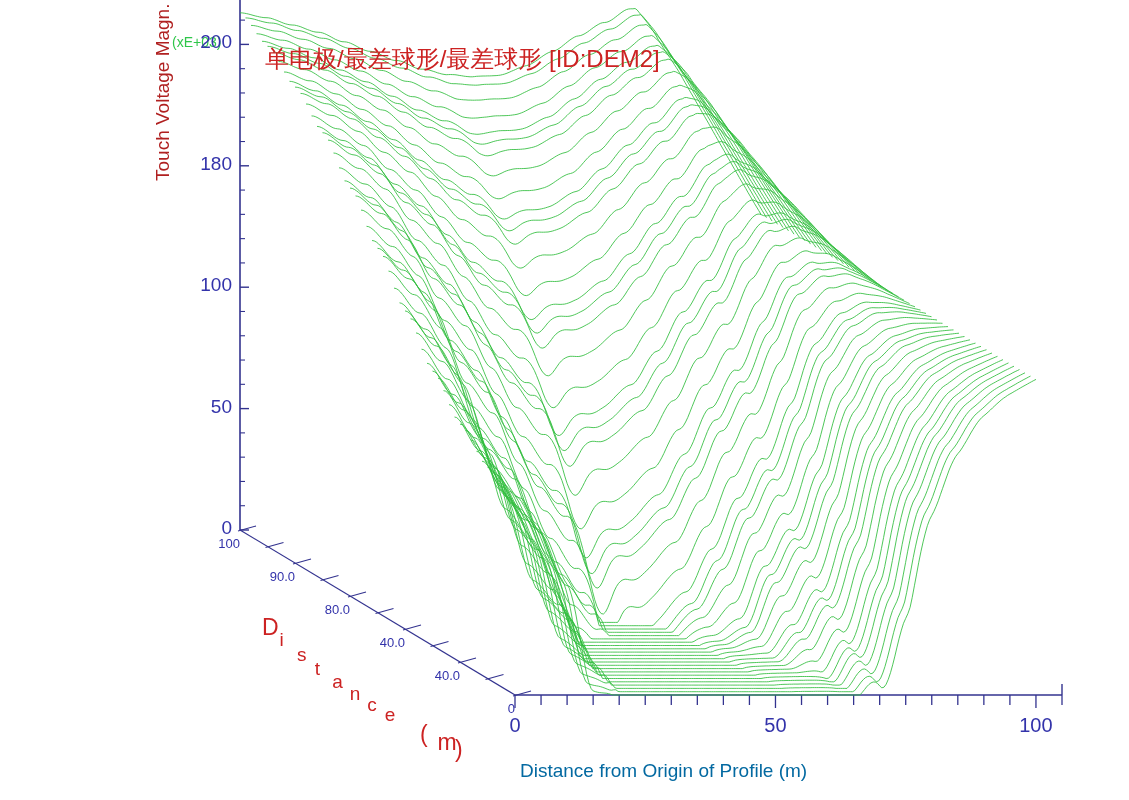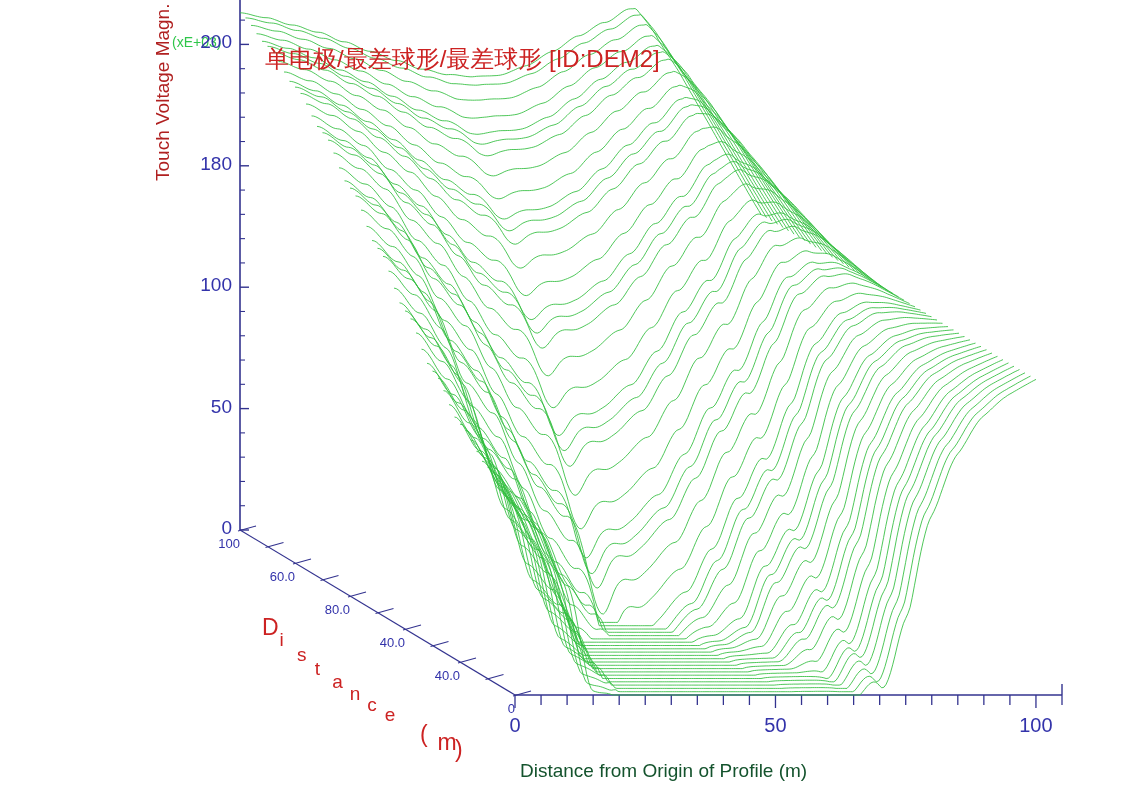--- a/index.html
+++ b/index.html
@@ -46,21 +46,21 @@
     width: 24px;
     font-size: 19px;
     color: #b02020;
     transform-origin: left top;
     transform: rotate(-90deg) translate(-100%, 0);
   }
   #xlabel {
     left: 520px;
     top: 760px;
     font-size: 19px;
-    color: #14532d;
+    color: #0369a1;
   }
   .ytick {
     font-size: 19px;
     color: #3333aa;
     text-align: right;
     width: 60px;
   }
   .xtick {
     font-size: 20px;
     color: #3333aa;
@@ -221,21 +221,21 @@
       <div class="txt ytick" style="left: 172px; top: 152.8px;">180</div>
       <div class="txt ytick" style="left: 172px; top: 31.4px;">200</div>
     </div>
   <div id="xtick-layer">
       <div class="txt xtick" style="left: 485px; top: 714px;">0</div>
       <div class="txt xtick" style="left: 745.476px; top: 714px;">50</div>
       <div class="txt xtick" style="left: 1005.95px; top: 714px;">100</div>
     </div>
   <div id="ztick-layer">
       <div class="txt ztick" style="left: 194px; top: 536px;">100</div>
-      <div class="txt ztick" style="left: 249px; top: 569px;">60.0</div>
+      <div class="txt ztick" style="left: 249px; top: 569px;">90.0</div>
       <div class="txt ztick" style="left: 304px; top: 602px;">80.0</div>
       <div class="txt ztick" style="left: 359px; top: 635px;">40.0</div>
       <div class="txt ztick" style="left: 414px; top: 668px;">40.0</div>
       <div class="txt ztick" style="left: 469px; top: 701px;">0</div>
     </div>
   <div id="zlabel-layer">
       <span class="zchar" style="left: 262px; top: 614px; font-size: 23px;">D</span>
       <span class="zchar" style="left: 279.545px; top: 629.035px; font-size: 19px;">i</span>
       <span class="zchar" style="left: 297.091px; top: 643.751px; font-size: 19px;">s</span>
       <span class="zchar" style="left: 314.636px; top: 657.853px; font-size: 19px;">t</span>

